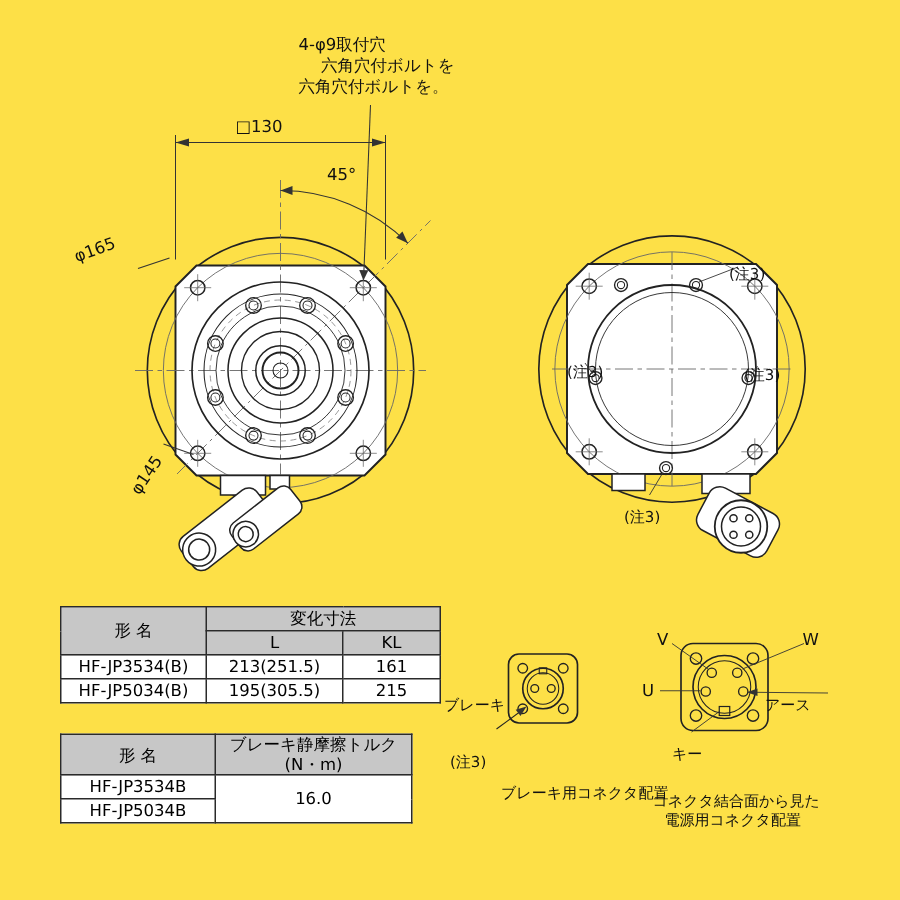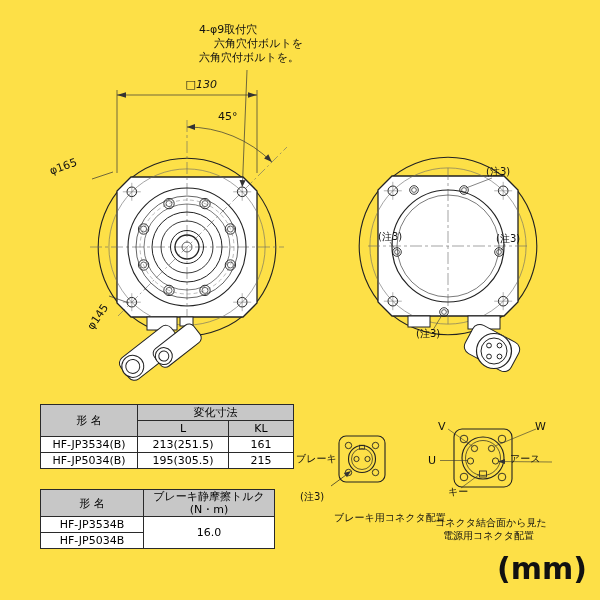--- a/index.html
+++ b/index.html
@@ -1,23 +1,23 @@
 <!DOCTYPE html>
 <html><head>
 <meta charset="utf-8">
 <style>
   html,body{margin:0;padding:0;background:#fff;}
   #stage{position:relative;width:600px;height:600px;background:#fde047;overflow:hidden;
          font-family:"DejaVu Sans","Liberation Sans",sans-serif;color:#111;}
   svg{position:absolute;left:0;top:0;}
   .lbl{position:absolute;font-size:11px;line-height:1.2;white-space:nowrap;color:#111;}
-  .sm{font-size:10px;}
+  .sm{font-size:10px;margin-top:12px;}
   .rot20{transform:rotate(-20deg);transform-origin:0 50%;}
   .rot56{transform:rotate(-56deg);transform-origin:0 50%;}
-  .ctr{text-align:right;font-style:italic;}
+  .ctr{text-align:left;}
   table.spec{position:absolute;border-collapse:collapse;font-size:11px;color:#000;background:#fff;padding-left:32px;}
   table.spec td{border:1px solid #2a2a2a;text-align:center;padding:0 3px;height:15px;line-height:1.2;}
   td.hdr{background:#c7c7c7;}
   #dim-table{left:40px;top:404px;}
   #brake-table{left:40px;top:489px;}
   #mm-label{position:absolute;left:497px;top:551px;font-size:30px;font-weight:bold;}
 </style>
 </head>
 <body>
 
@@ -274,14 +274,13 @@
     <tr>
       <td>HF-JP3534B</td>
       <td rowspan="2">16.0</td>
     </tr>
     <tr>
       <td>HF-JP5034B</td>
     </tr>
   </tbody>
     </table>
 
-  <div id="mm-label">(mm)</div>
 </div>
 
 </body></html>

